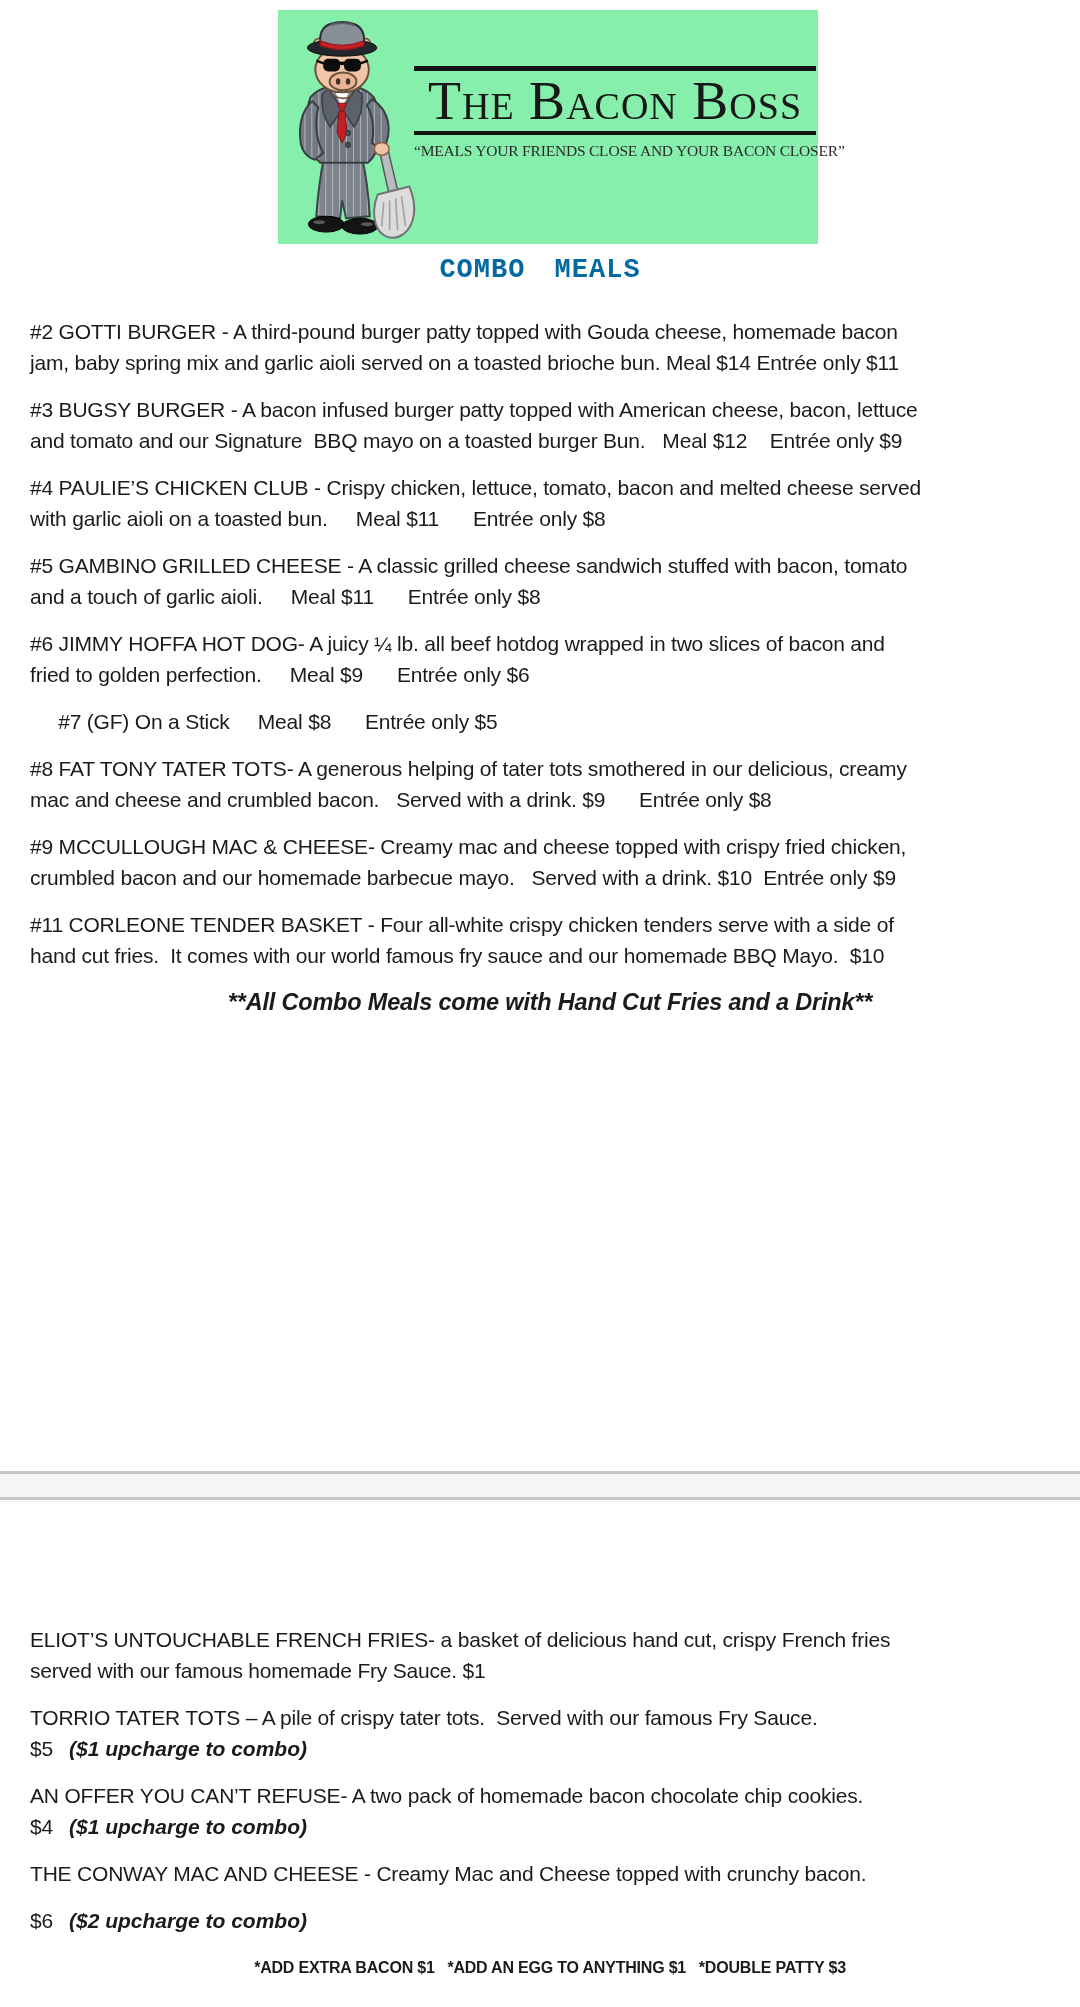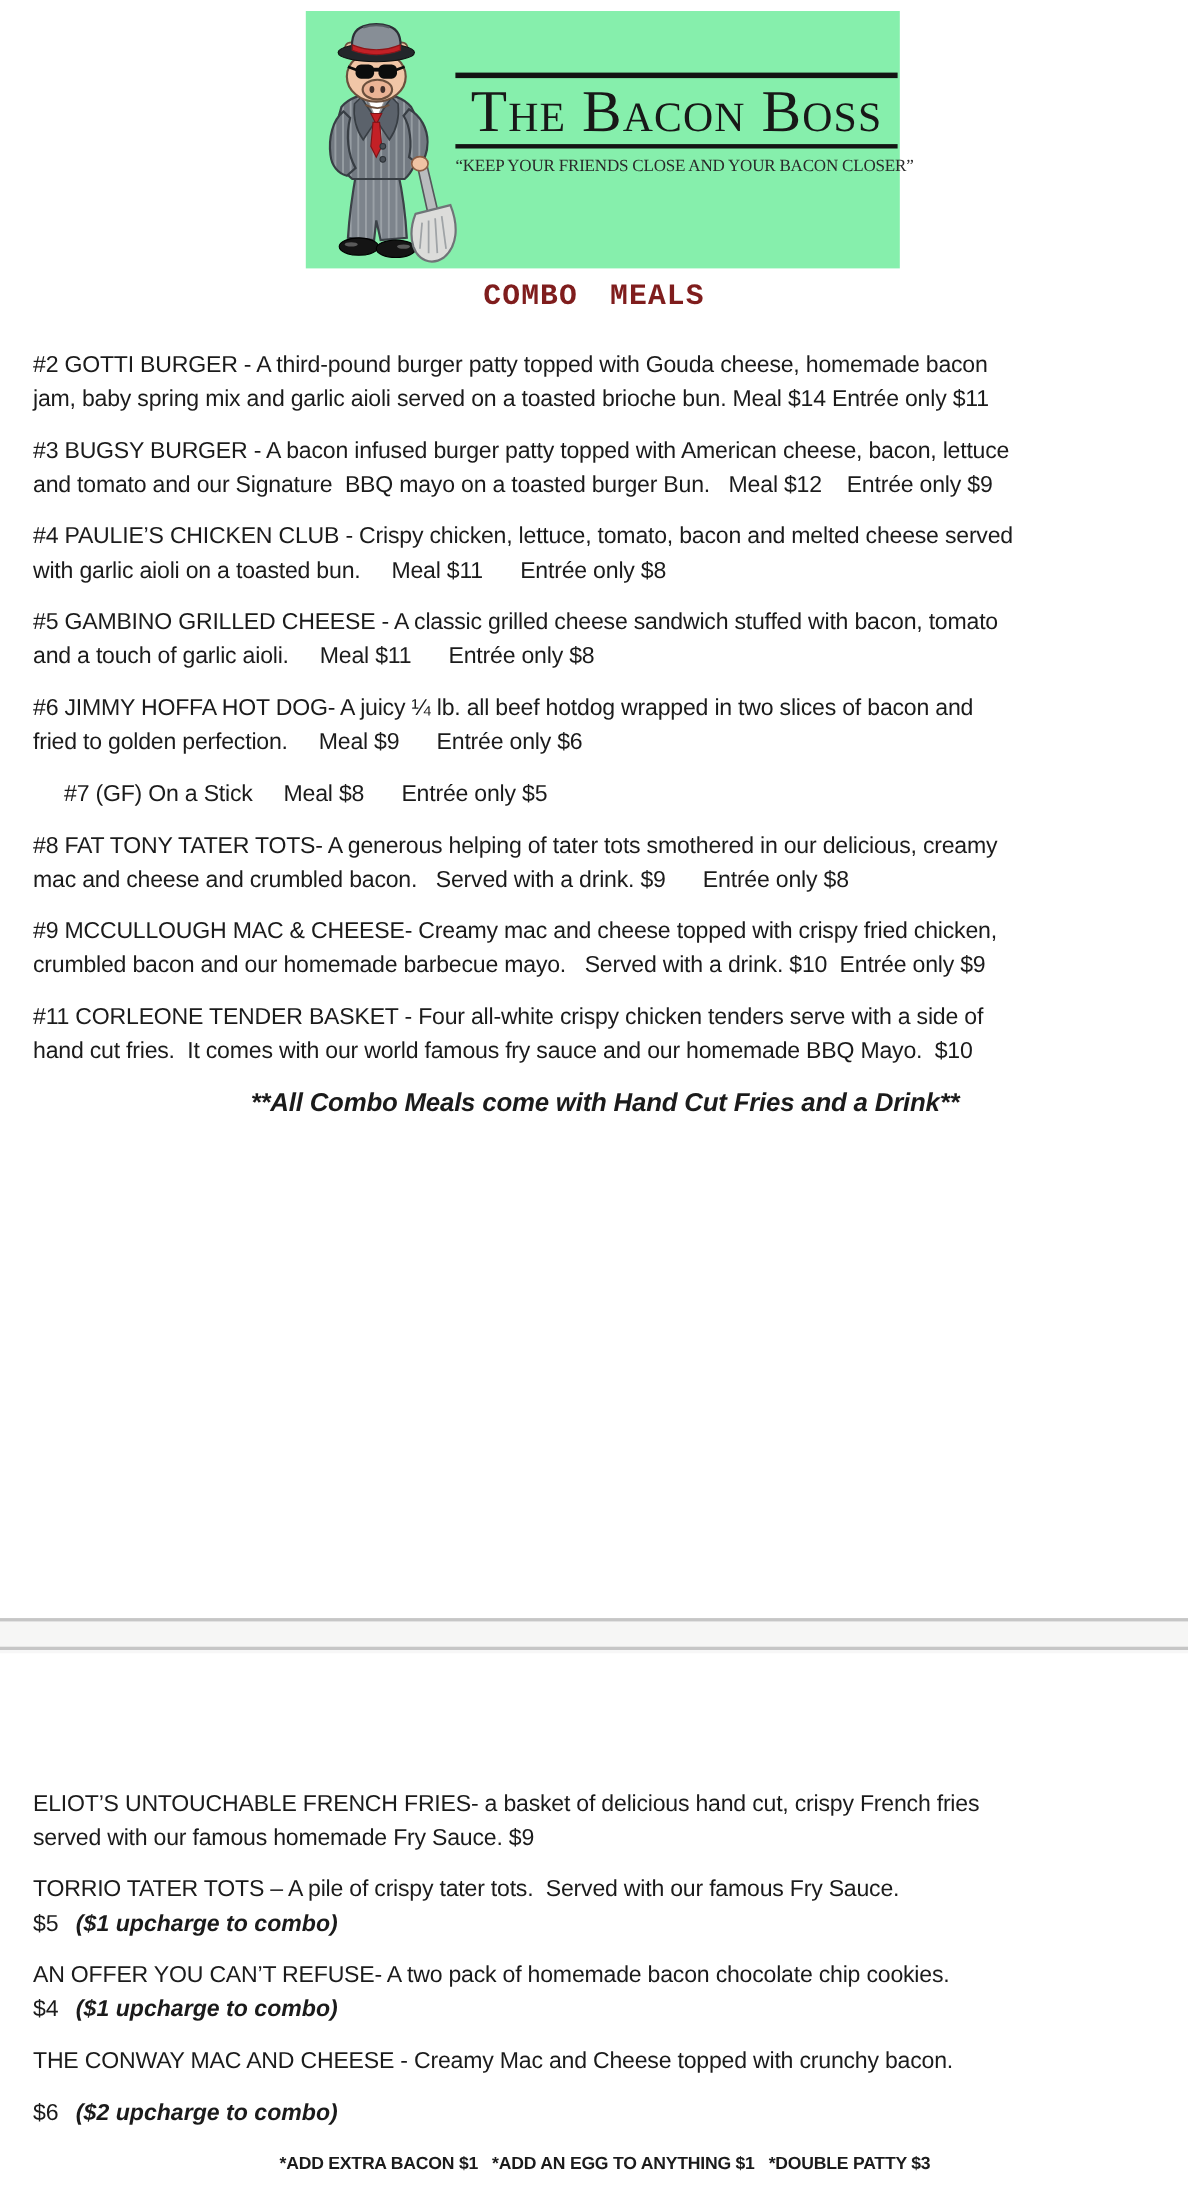--- a/index.html
+++ b/index.html
@@ -13,21 +13,21 @@
   .rule-a{height:5px;background:#131313;}
   .rule-b{height:4px;background:#131313;margin-top:2px;}
   #logo-title{font-family:"Liberation Serif",serif;font-variant:small-caps;font-weight:500;
               font-size:54px;line-height:56px;text-align:center;letter-spacing:1px;margin-top:2px;
               color:#181818;white-space:nowrap;}
   #logo-tagline{font-family:"Liberation Serif",serif;font-size:15.5px;letter-spacing:-0.2px;
                 text-align:center;margin-top:7px;color:#2a2a2a;white-space:nowrap;}
 
   
   .mono-heading{position:absolute;left:0;width:1080px;text-align:center;
-                font-family:"Liberation Mono",monospace;font-weight:700;color:#7f1d1d;}
+                font-family:"Liberation Mono",monospace;font-weight:700;color:#0369a1;}
   #combo-heading{top:255px;font-size:27px;letter-spacing:1px;word-spacing:12px;}
   #sides-heading{top:1566px;font-size:26px;letter-spacing:2px;}
 
   
   .menu-block{position:absolute;left:30px;width:1040px;font-size:21px;line-height:31px;
               letter-spacing:-0.2px;}
   #combo-list{top:316px;}
   #sides-list{top:1624px;}
   .menu-item{white-space:pre-wrap;margin:0 0 16px 0;}
   .price-line{margin:0 0 16px 0;}
@@ -111,21 +111,21 @@
 
       <ellipse cx="63" cy="64" rx="13.5" ry="9" fill="#eab395" stroke="#6b503d" stroke-width="2"></ellipse>
       <ellipse cx="58" cy="64" rx="2.2" ry="3.2" fill="#43302a"></ellipse>
       <ellipse cx="68" cy="64" rx="2.2" ry="3.2" fill="#43302a"></ellipse>
       <path d="M52 78 Q63 84 74 78" fill="none" stroke="#6b503d" stroke-width="1.8"></path>
     </svg>
     <div id="logo-text">
       <div class="rule-a"></div>
       <div id="logo-title">The Bacon Boss</div>
       <div class="rule-b"></div>
-      <div id="logo-tagline">“KEEP YOUR FRIENDS CLOSE AND YOUR BACON CLOSER”</div>
+      <div id="logo-tagline">“MEALS YOUR FRIENDS CLOSE AND YOUR BACON CLOSER”</div>
     </div>
   </div>
 
   <div id="combo-heading" class="mono-heading">COMBO MEALS</div>
 
   <div id="combo-list" class="menu-block">
     <p class="menu-item">#2 GOTTI BURGER - A third-pound burger patty topped with Gouda cheese, homemade bacon
 jam, baby spring mix and garlic aioli served on a toasted brioche bun. Meal $14 Entrée only $11</p>
     <p class="menu-item">#3 BUGSY BURGER - A bacon infused burger patty topped with American cheese, bacon, lettuce
 and tomato and our Signature  BBQ mayo on a toasted burger Bun.   Meal $12    Entrée only $9</p>
@@ -143,21 +143,21 @@
     <p class="menu-item">#11 CORLEONE TENDER BASKET - Four all-white crispy chicken tenders serve with a side of
 hand cut fries.  It comes with our world famous fry sauce and our homemade BBQ Mayo.  $10</p>
     <div id="combo-note" class="center-note">**All Combo Meals come with Hand Cut Fries and a Drink**</div>
   </div>
 
   <div id="page-divider"></div>
 
 
   <div id="sides-list" class="menu-block">
     <p class="menu-item">ELIOT’S UNTOUCHABLE FRENCH FRIES- a basket of delicious hand cut, crispy French fries
-served with our famous homemade Fry Sauce. $9</p>
+served with our famous homemade Fry Sauce. $1</p>
 
     <p class="menu-item" style="margin-bottom:0;">TORRIO TATER TOTS – A pile of crispy tater tots.  Served with our famous Fry Sauce.</p>
     <div class="price-line">
       <span>$5</span><span class="upcharge">($1 upcharge to combo)</span>
     </div>
 
     <p class="menu-item" style="margin-bottom:0;">AN OFFER YOU CAN’T REFUSE- A two pack of homemade bacon chocolate chip cookies.</p>
     <div class="price-line">
       <span>$4</span><span class="upcharge">($1 upcharge to combo)</span>
     </div>

